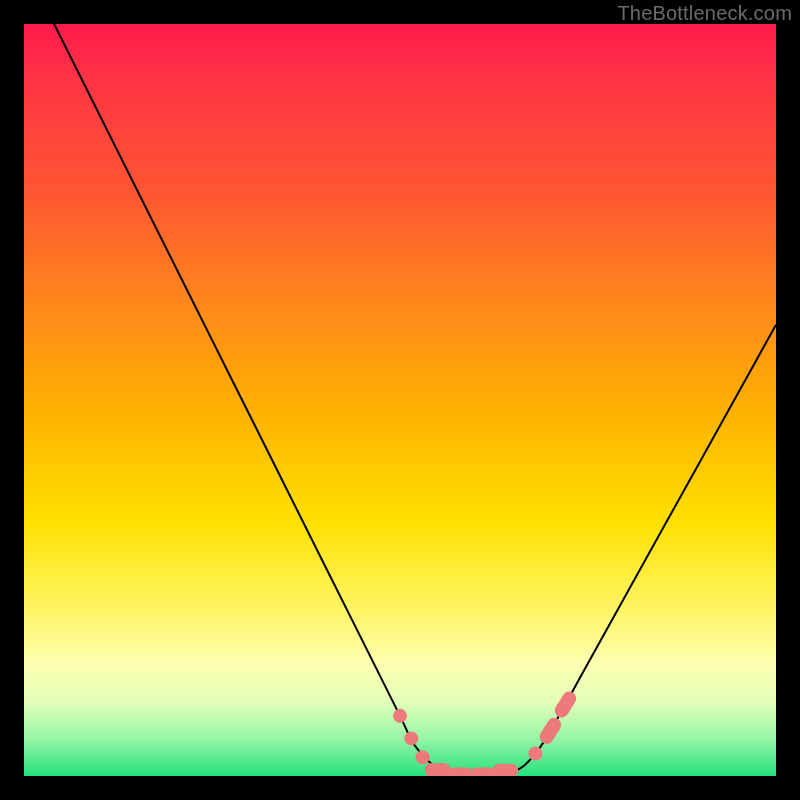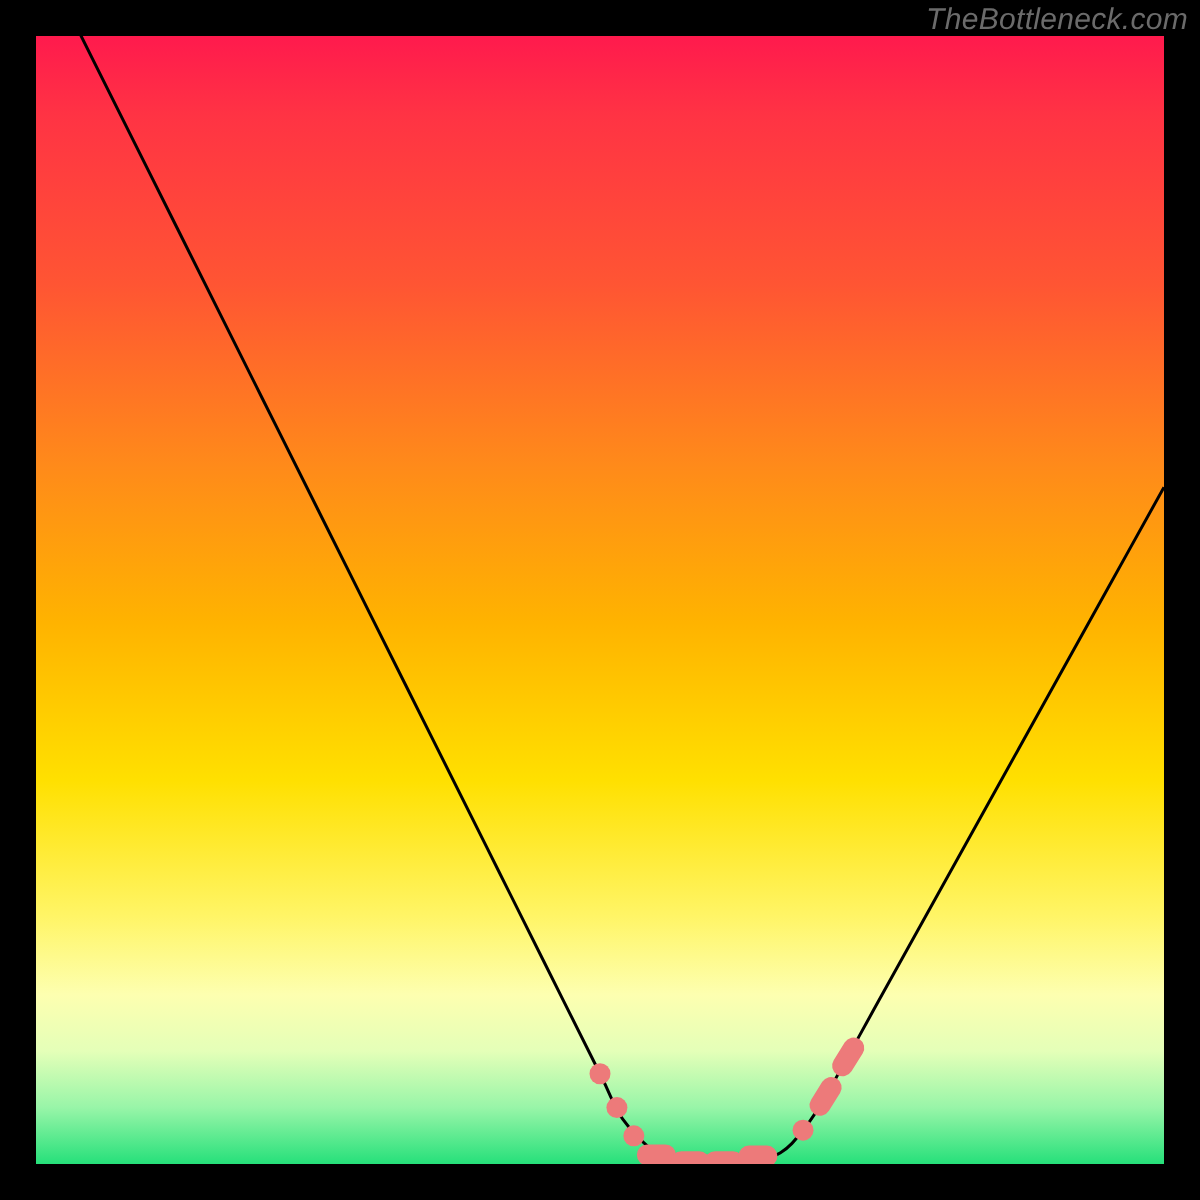--- a/index.html
+++ b/index.html
@@ -10,21 +10,20 @@
     background: #000000;
     overflow: hidden;
   }
   .frame {
     position: absolute;
     left: 0;
     top: 0;
     width: 800px;
     height: 704px;
     background: #000000;
-    font-style: italic;
   }
   .plot {
     position: absolute;
     left: 24px;
     top: 24px;
     width: 752px;
     height: 752px;
     background: linear-gradient(to bottom,
       #ff1a4d 0%,
       #ff3344 7%,

